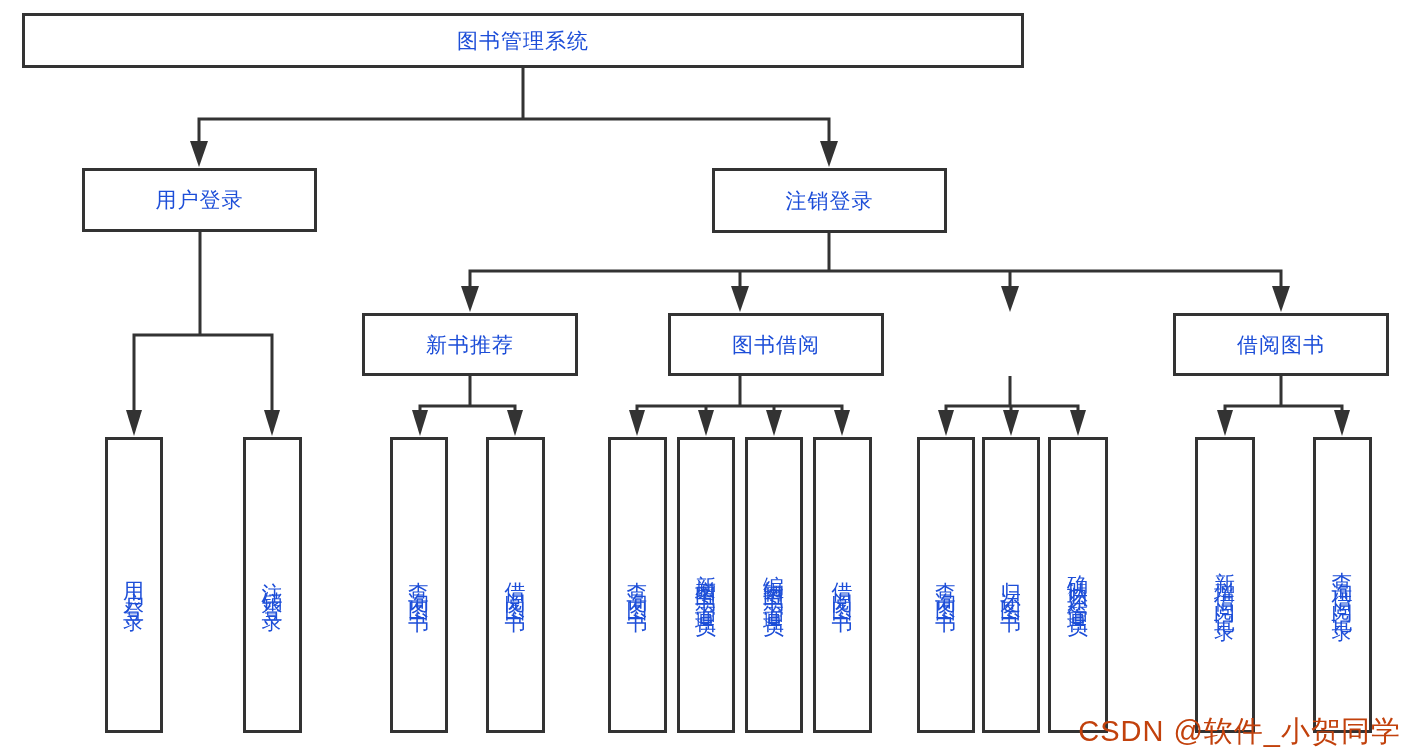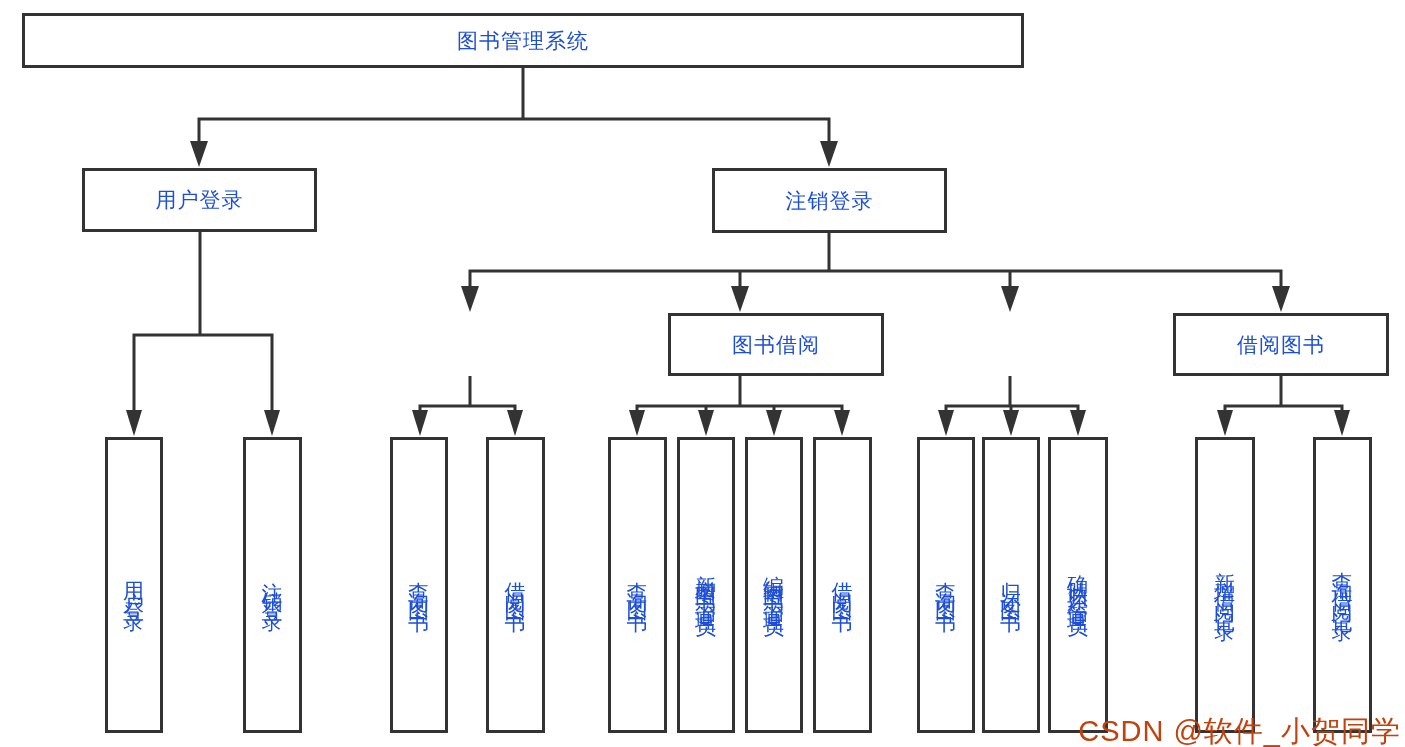--- a/index.html
+++ b/index.html
@@ -66,20 +66,23 @@
     <span class="label">图书管理系统</span>
   </div>
 
   <div class="box" style="left:82px;top:168px;width:235px;height:64px">
     <span class="label">用户登录</span>
   </div>
   <div class="box" style="left:712px;top:168px;width:235px;height:65px">
     <span class="label">注销登录</span>
   </div>
 
+  <div class="box" style="left:362px;top:313px;width:216px;height:63px">
+    <span class="label">新书推荐</span>
+  </div>
   <div class="box" style="left:668px;top:313px;width:216px;height:63px">
     <span class="label">图书借阅</span>
   </div>
   <div class="box" style="left:1173px;top:313px;width:216px;height:63px">
     <span class="label">借阅图书</span>
   </div>
 
   <div class="box leaf" style="left:105px;top:437px;width:58px;height:296px">
     <span class="label">用户登录</span>
   </div>

